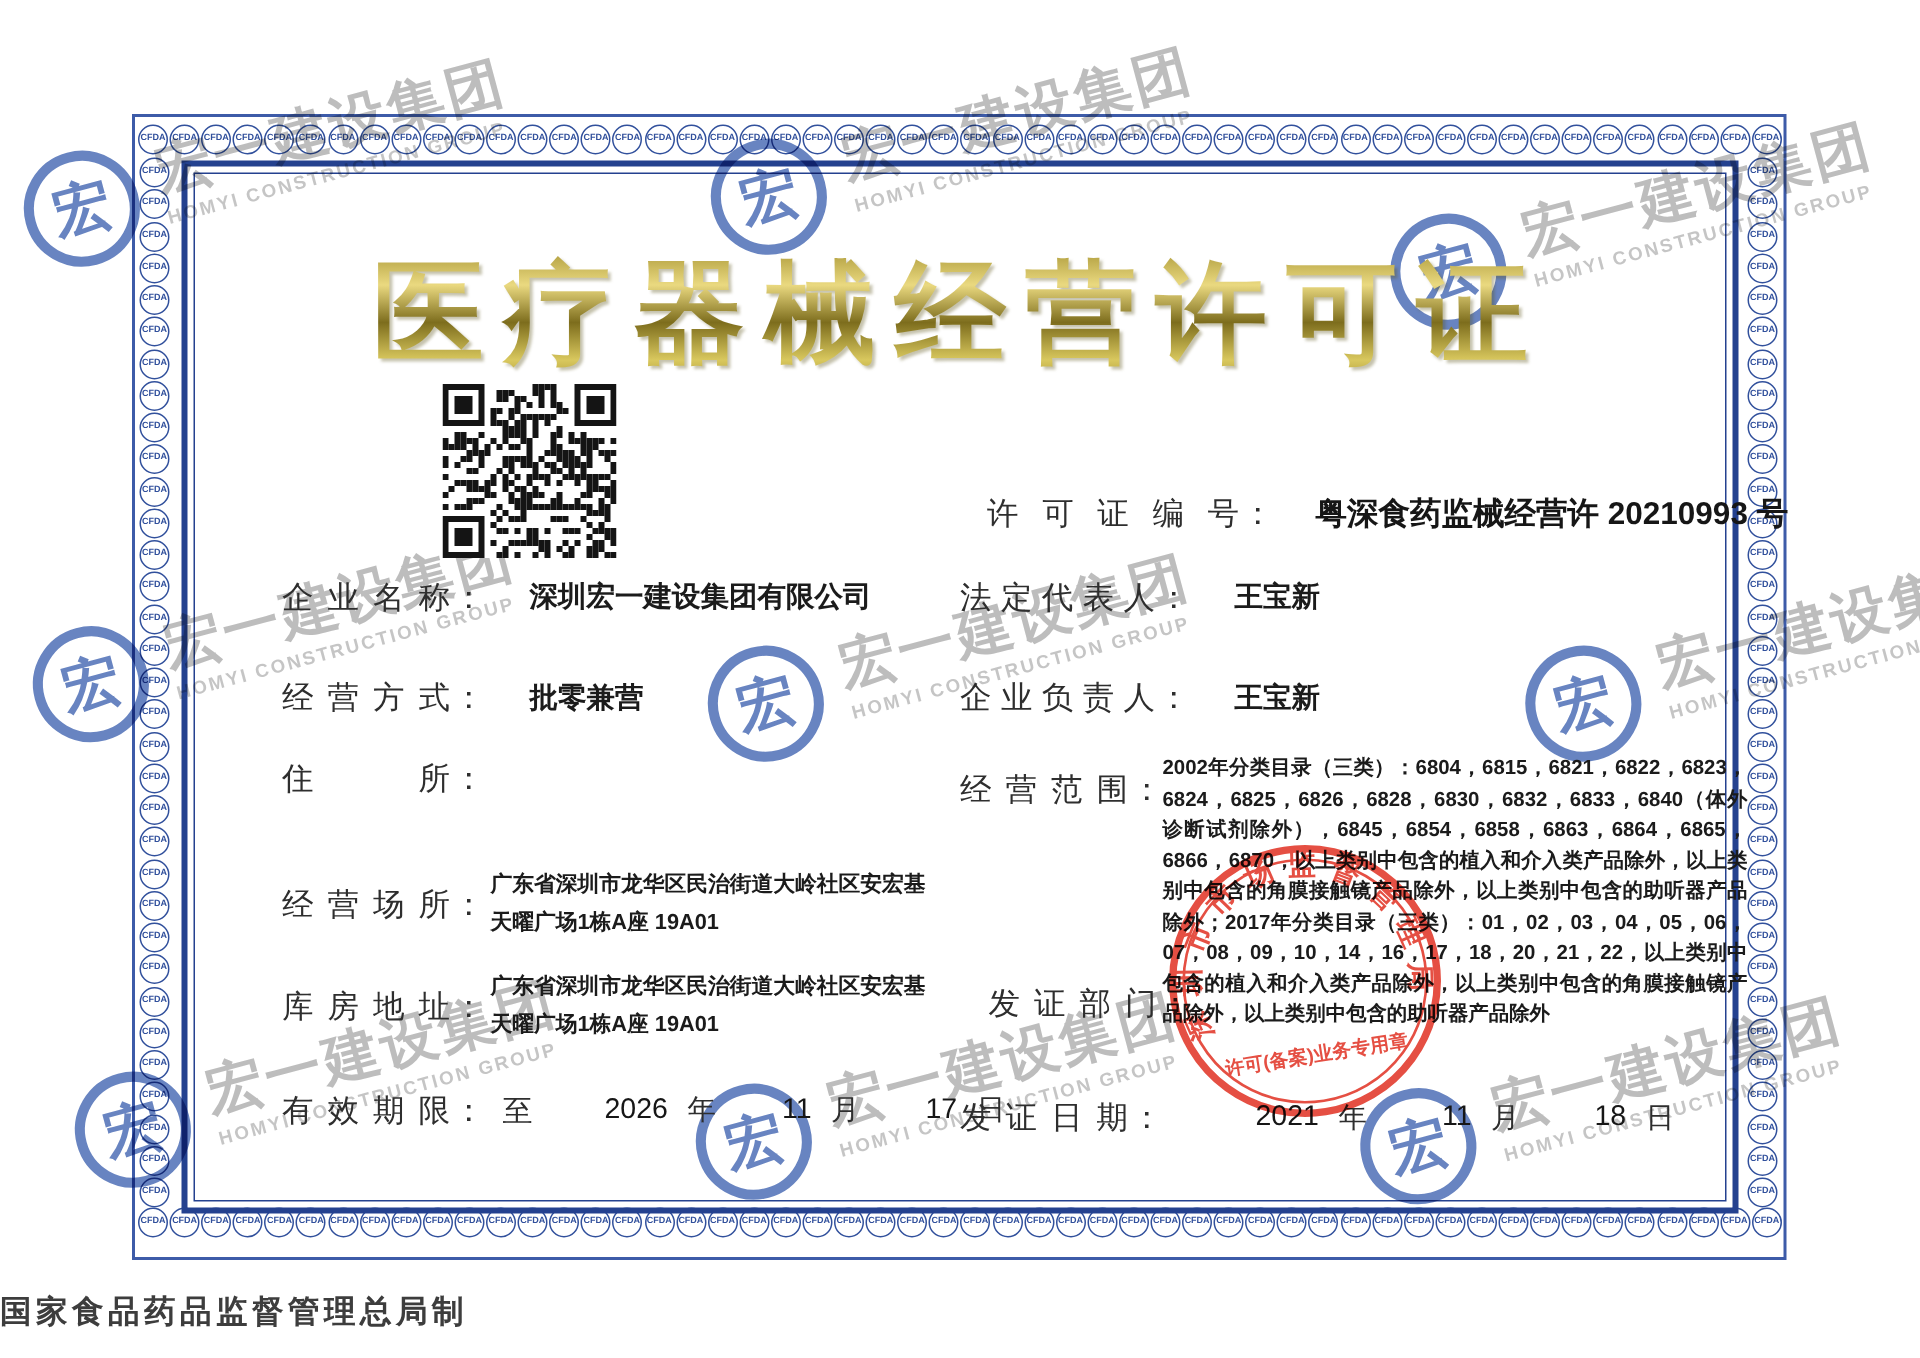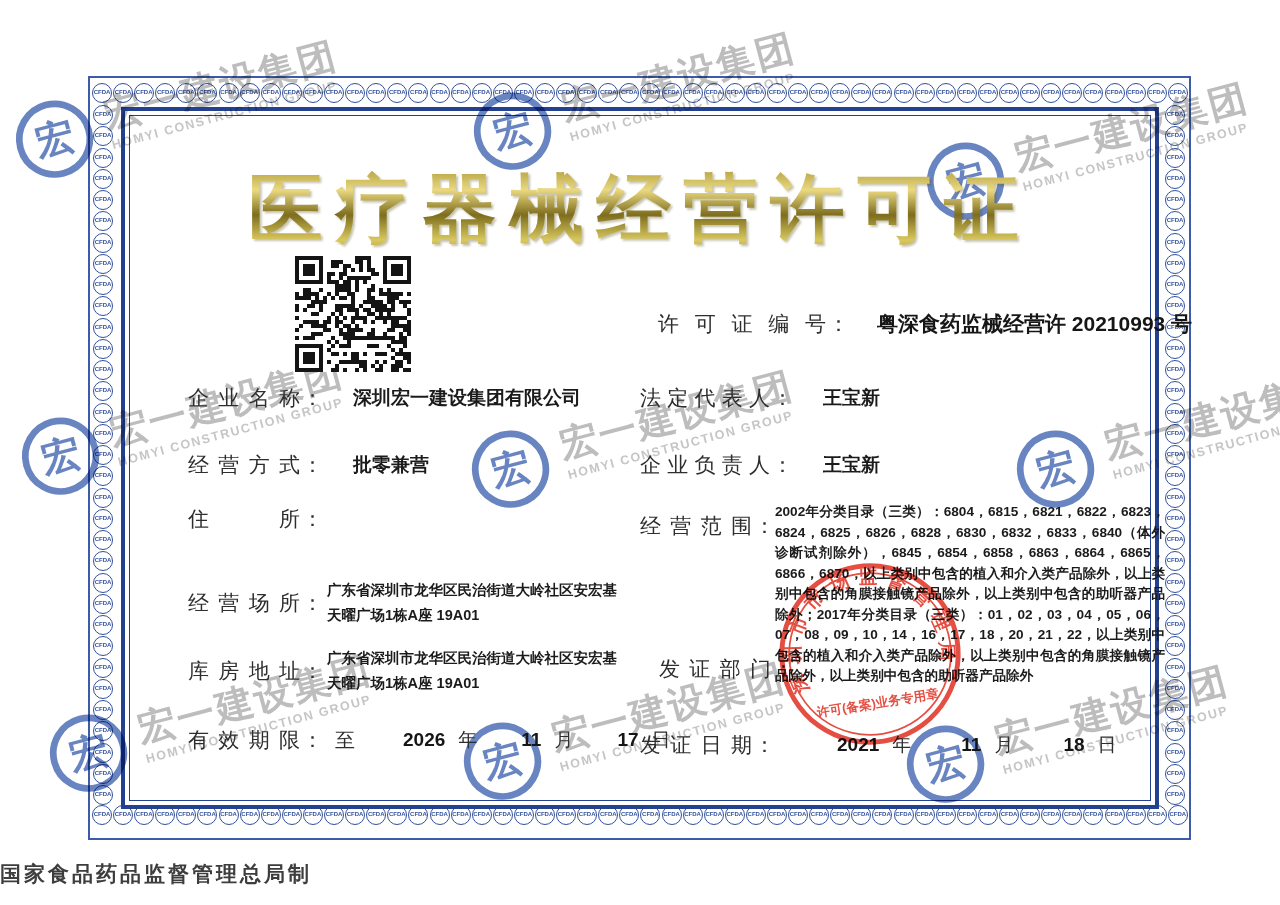--- a/index.html
+++ b/index.html
@@ -35,36 +35,36 @@
   .content { position:absolute; inset:0; z-index:3; }
   .title-wrap { position:absolute; left:0; top:160px; width:100%; text-align:center; }
   .cert-title { display:inline-block; font-size:74px; font-weight:bold; letter-spacing:13px;
                 background:linear-gradient(180deg,#9d8a28 0%,#ead980 30%,#7d6d1d 55%,#d9c85e 80%,#a08c2c 100%);
                 -webkit-background-clip:text; background-clip:text; color:transparent;
                 filter:drop-shadow(2px 2px 1px rgba(90,80,20,.35)); }
 
   .qr { position:absolute; left:295px; top:256px; width:116px; height:116px; }
   .qr svg { width:100%; height:100%; background:#fff; }
 
-  .license-row { position:absolute; left:658px; top:310px; display:flex; align-items:flex-end;
+  .license-row { position:absolute; left:658px; top:328px; display:flex; align-items:flex-end;
                  font-size:21px; color:#2e2e2e; }
   .license-value { font-weight:bold; color:#161616; margin-left:24px; white-space:nowrap; }
 
   .row { position:absolute; display:flex; align-items:center; color:#2e2e2e; }
   .flabel { display:inline-block; font-size:21px; text-align:justify; text-align-last:justify;
             color:#2e2e2e; flex:0 0 auto; }
   .w112 { width:112px; } .w130 { width:130px; } .w168 { width:168px; }
   .colon { font-size:21px; margin:0 4px 0 2px; flex:0 0 auto; }
   .val { font-size:19px; font-weight:bold; color:#1b1b1b; white-space:nowrap;margin-left:26px; }
   .val-addr { font-size:14.5px; font-weight:bold; color:#1b1b1b; width:296px;
               line-height:1.7; white-space:normal; }
   .scope-block { position:absolute; left:775px; top:502px; width:390px; font-size:13.6px;
                  font-weight:bold; color:#1b1b1b; line-height:20.5px; text-align:justify; }
 
-  .date-num { font-size:19px; font-weight:bold; color:#161616;text-align:right; }
+  .date-num { font-size:19px; font-weight:normal; color:#161616;text-align:right; }
   .date-unit { font-size:19px; color:#2e2e2e; margin-left:13px; }
   .ml48{margin-left:48px;} .ml44{margin-left:44px;} .ml58{margin-left:58px;} .ml50{margin-left:50px;}
   .zhi { font-size:20px; margin-left:8px; }
 
   .footer { position:absolute; left:0; top:860px; width:100%; 
             font-size:21px; font-weight:600; letter-spacing:3px; color:#3d3d3d; z-index:3; }
 
   
   .stamp { position:absolute; left:772px; top:556px; width:196px; height:196px; z-index:5;
            transform:rotate(-9deg); mix-blend-mode:multiply; opacity:.9; }

